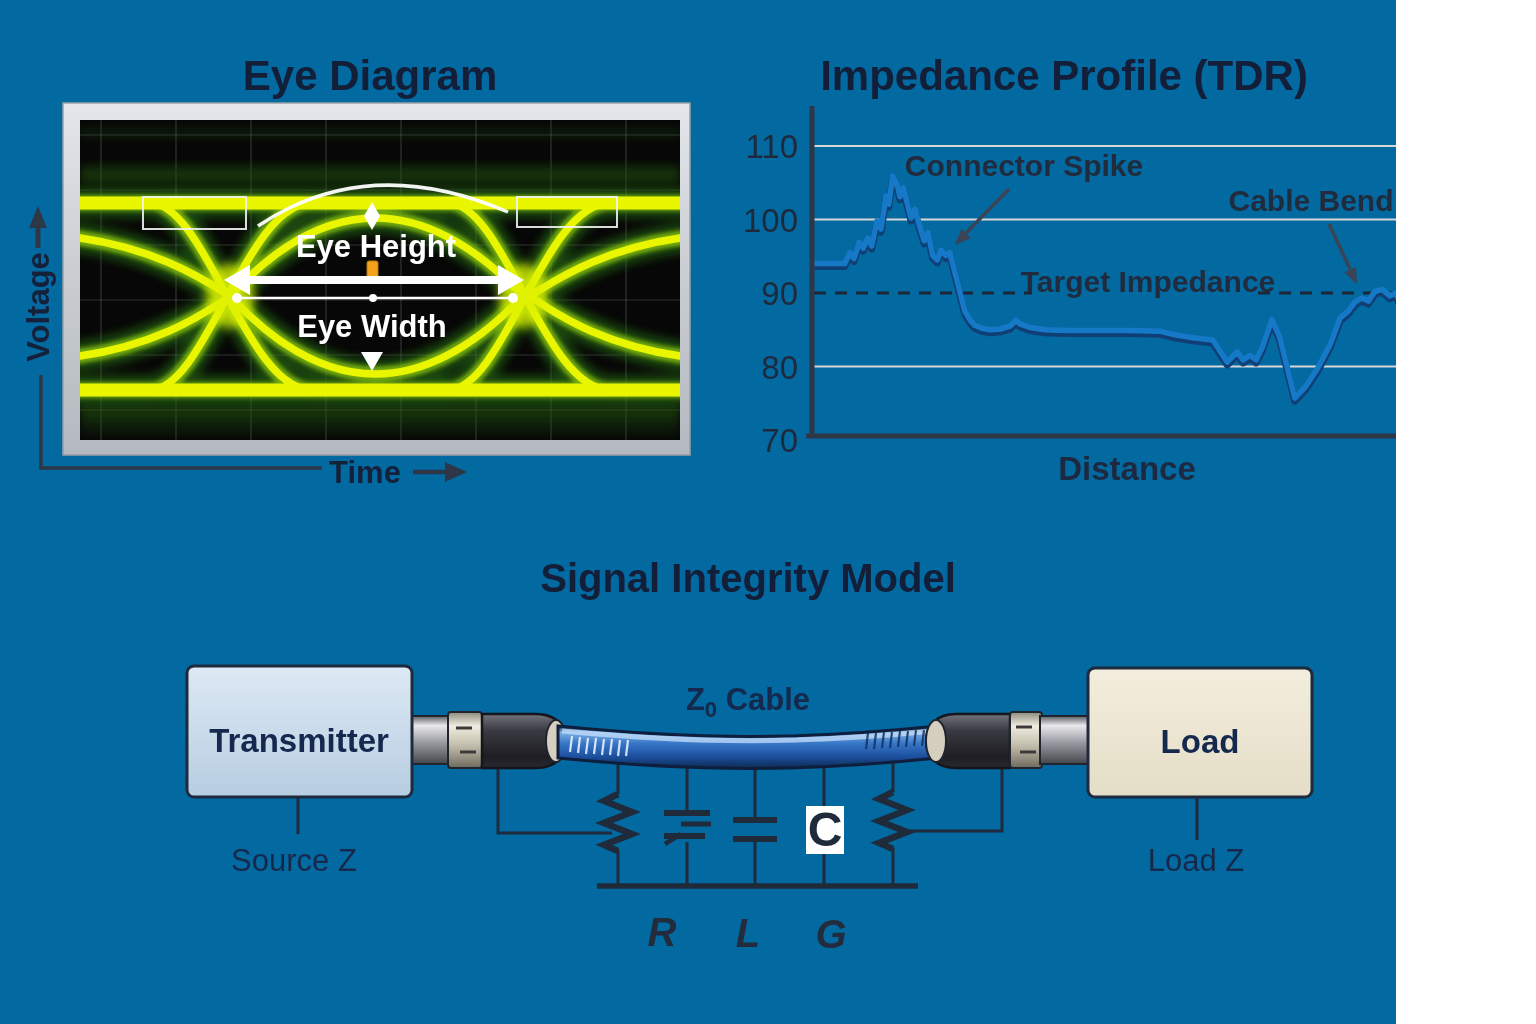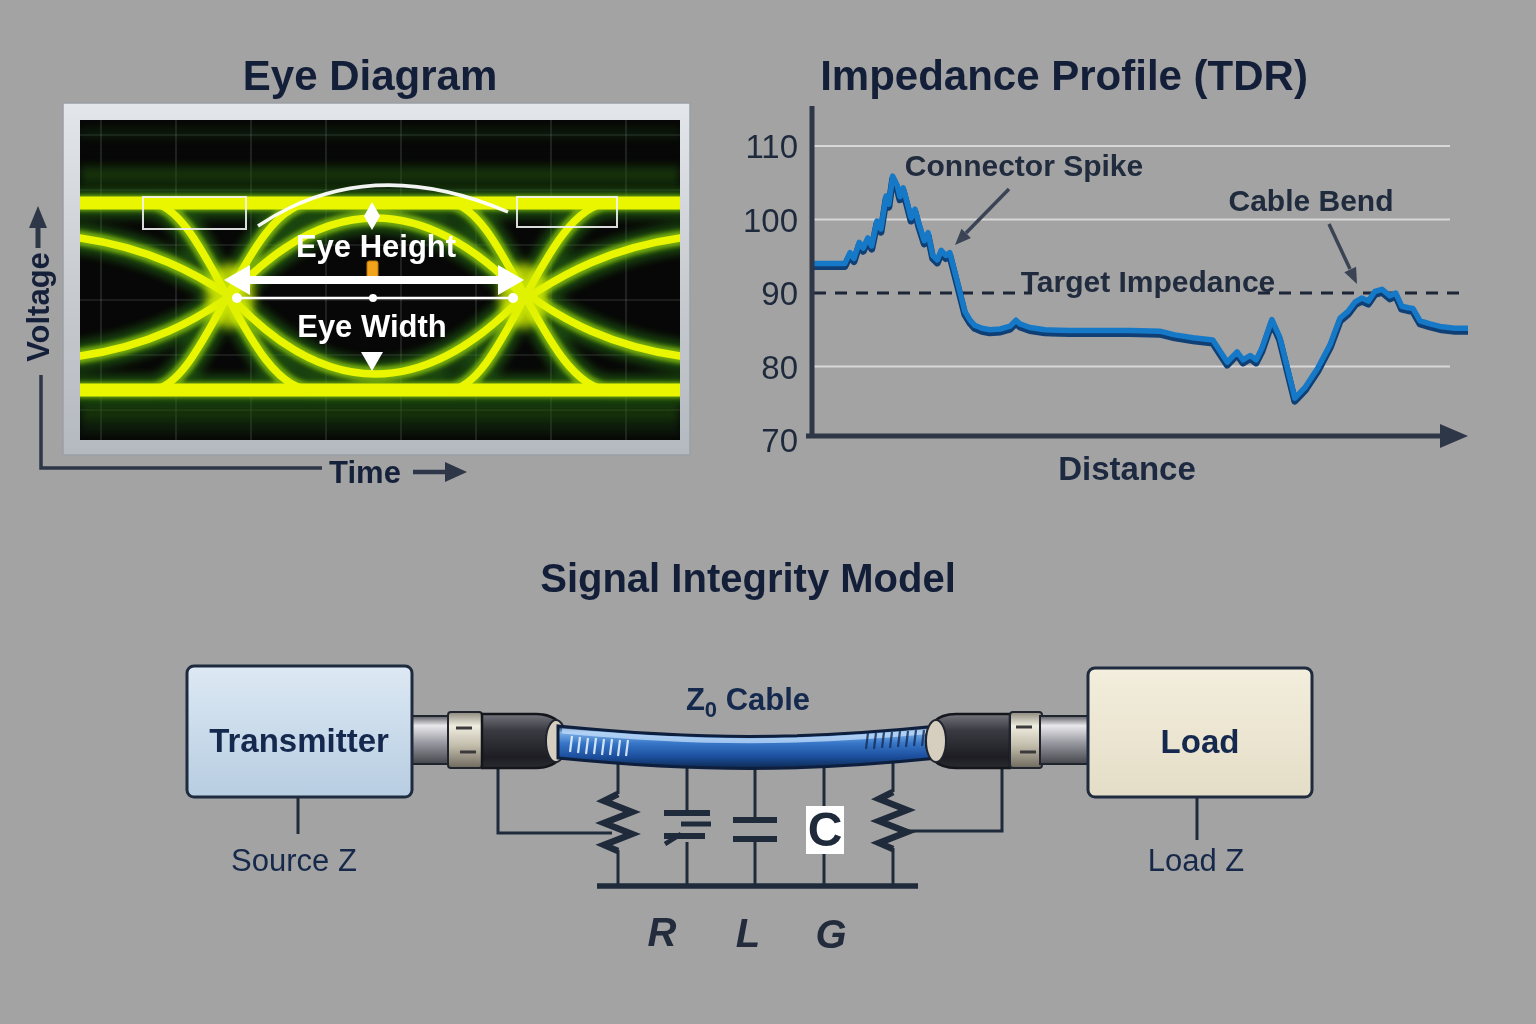--- a/index.html
+++ b/index.html
@@ -1,16 +1,16 @@
 <!DOCTYPE html>
 <html><head>
 <meta charset="utf-8">
 <style>
   html,body{margin:0;padding:0;background:#ffffff;}
-  .stage{position:relative;width:1536px;height:1024px;background:#a3a3a3;overflow:hidden;
+  .stage{position:relative;width:1396px;height:1024px;background:#0369a1;overflow:hidden;
          font-family:"Liberation Sans",sans-serif;}
   svg text{font-family:"Liberation Sans",sans-serif;}
   .h1{font-size:42px;font-weight:700;fill:#131e38;}
   .h1b{font-size:40px;font-weight:700;fill:#131e38;}
   .axis-label{font-size:31px;font-weight:700;fill:#15213a;}
   .tick{font-size:33px;font-weight:500;fill:#1e2a3c;}
   .anno{font-size:30px;font-weight:600;fill:#202c3e;}
   .xlab{font-size:33px;font-weight:700;fill:#1d2940;}
   .eyetext{font-size:31px;font-weight:700;fill:#ffffff;}
   .boxtext{font-size:33px;font-weight:700;fill:#14294d;}

